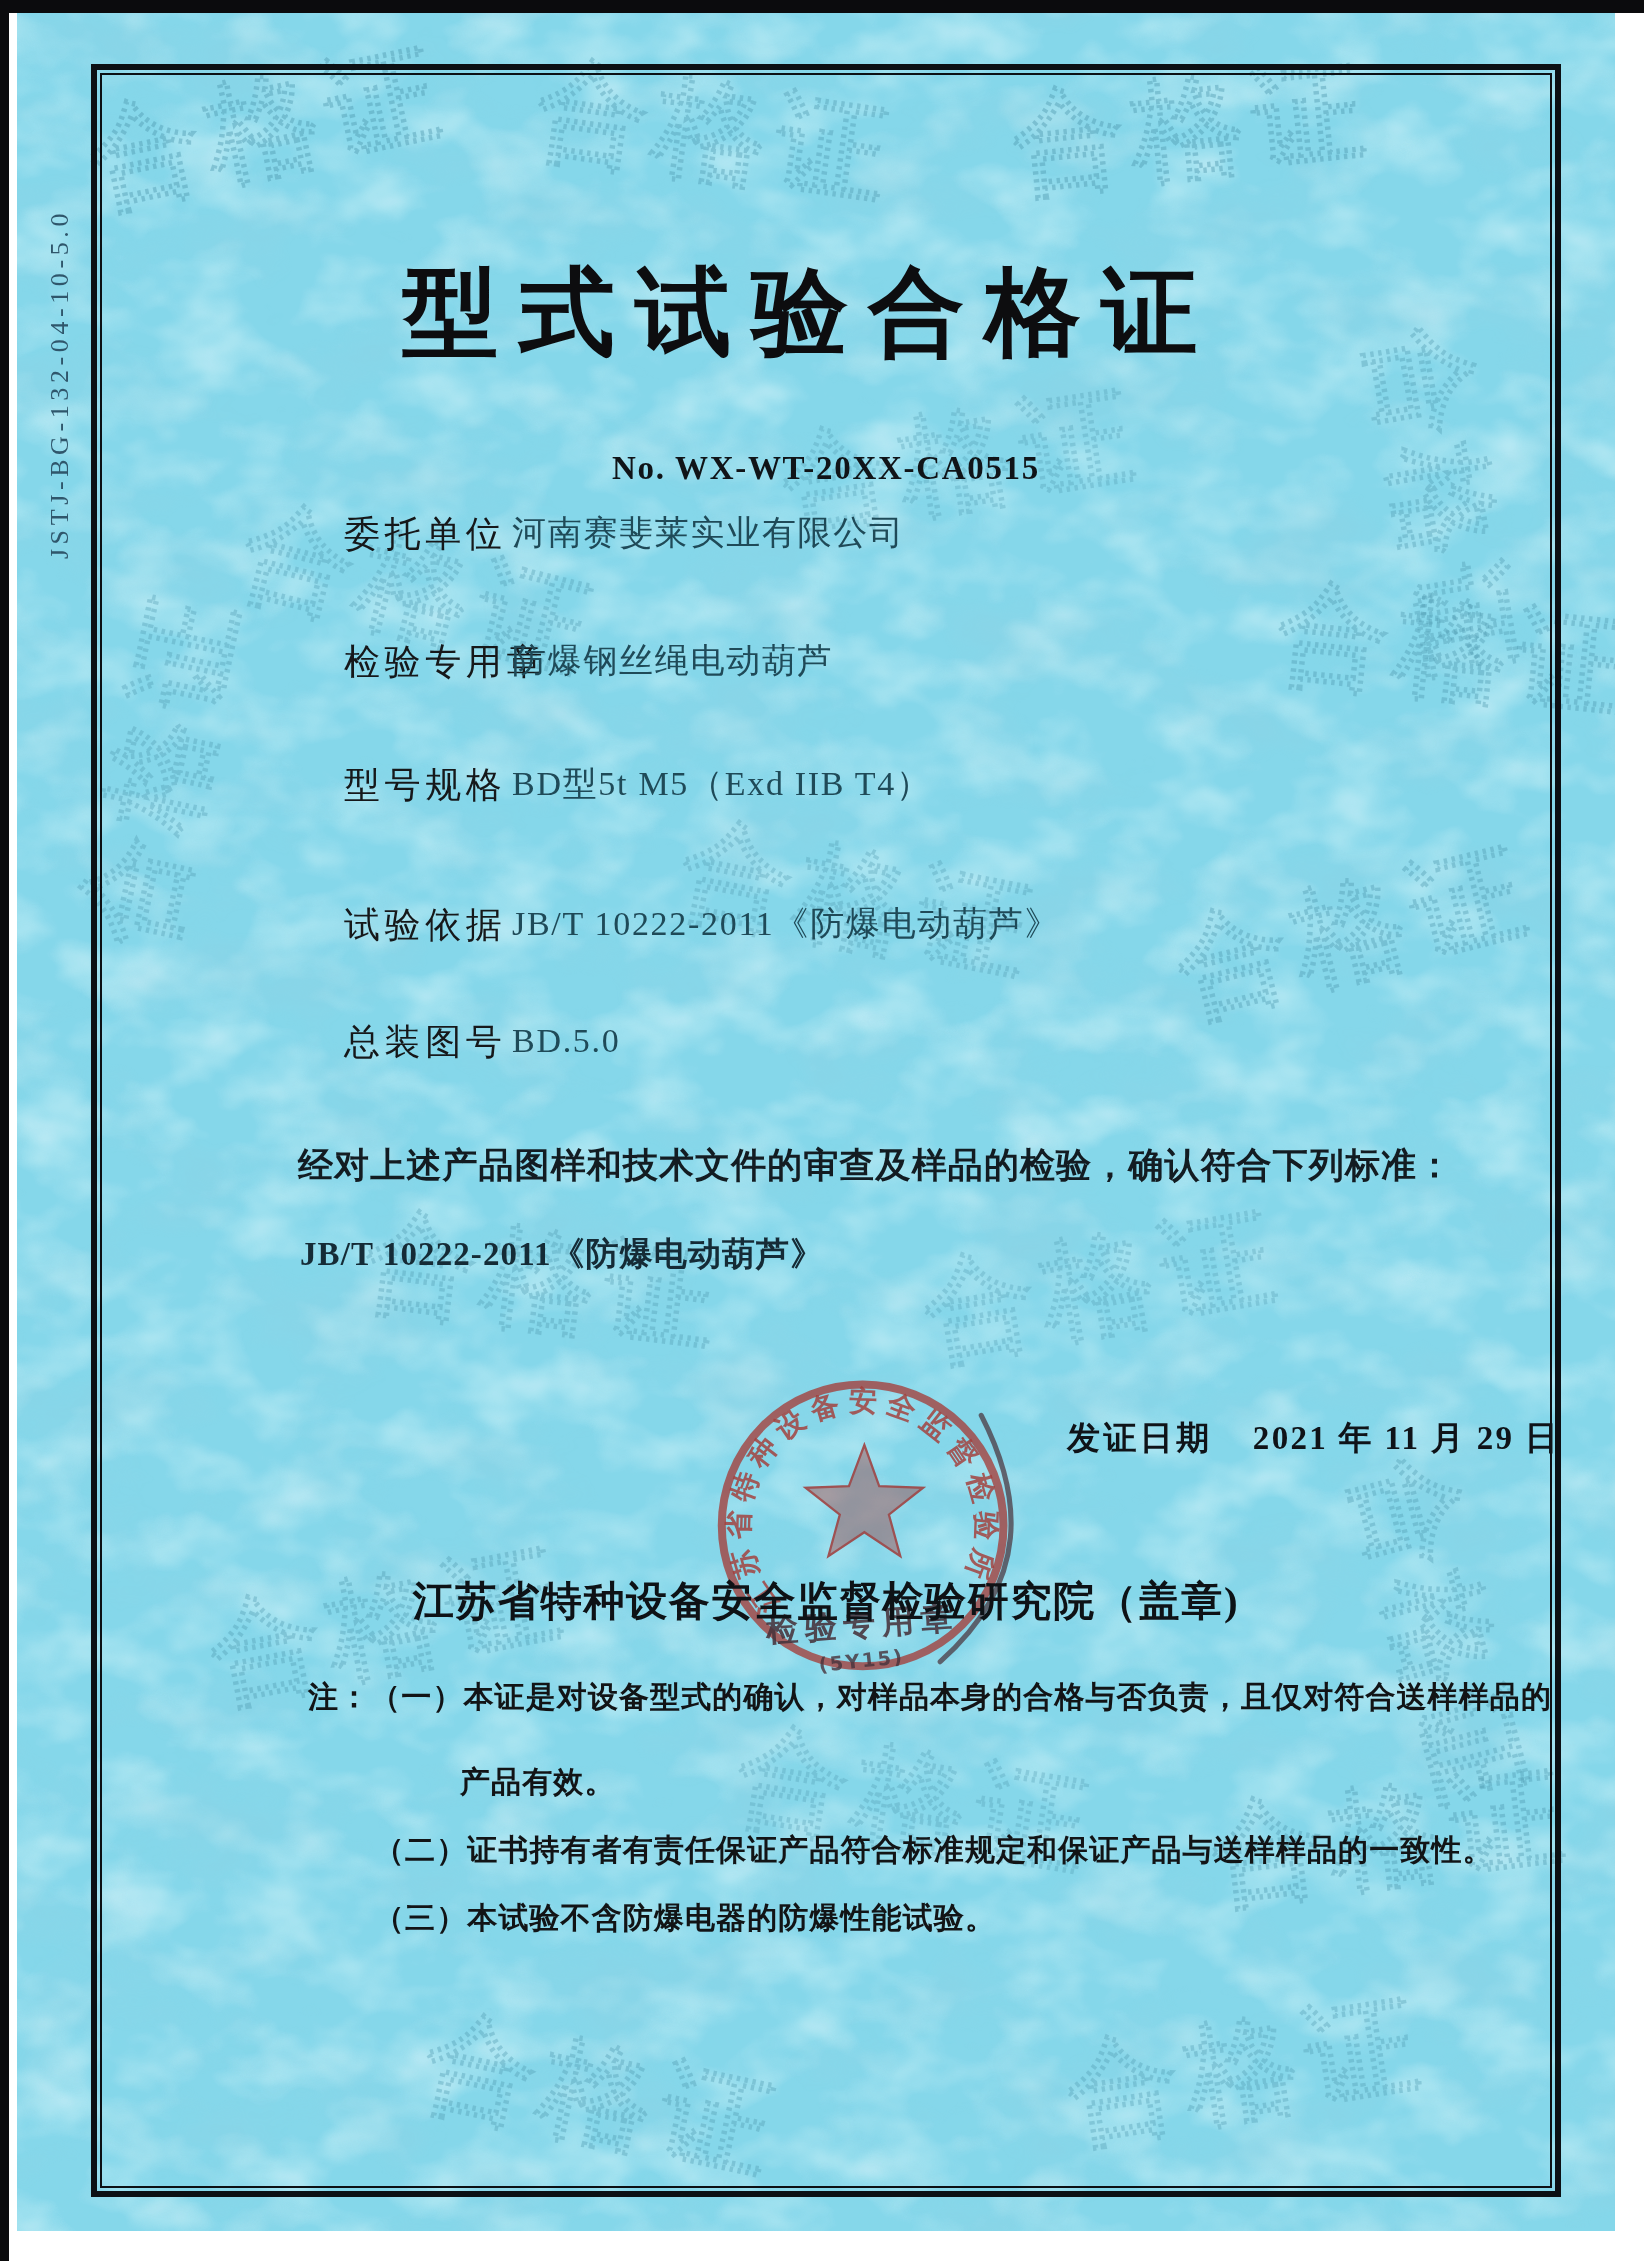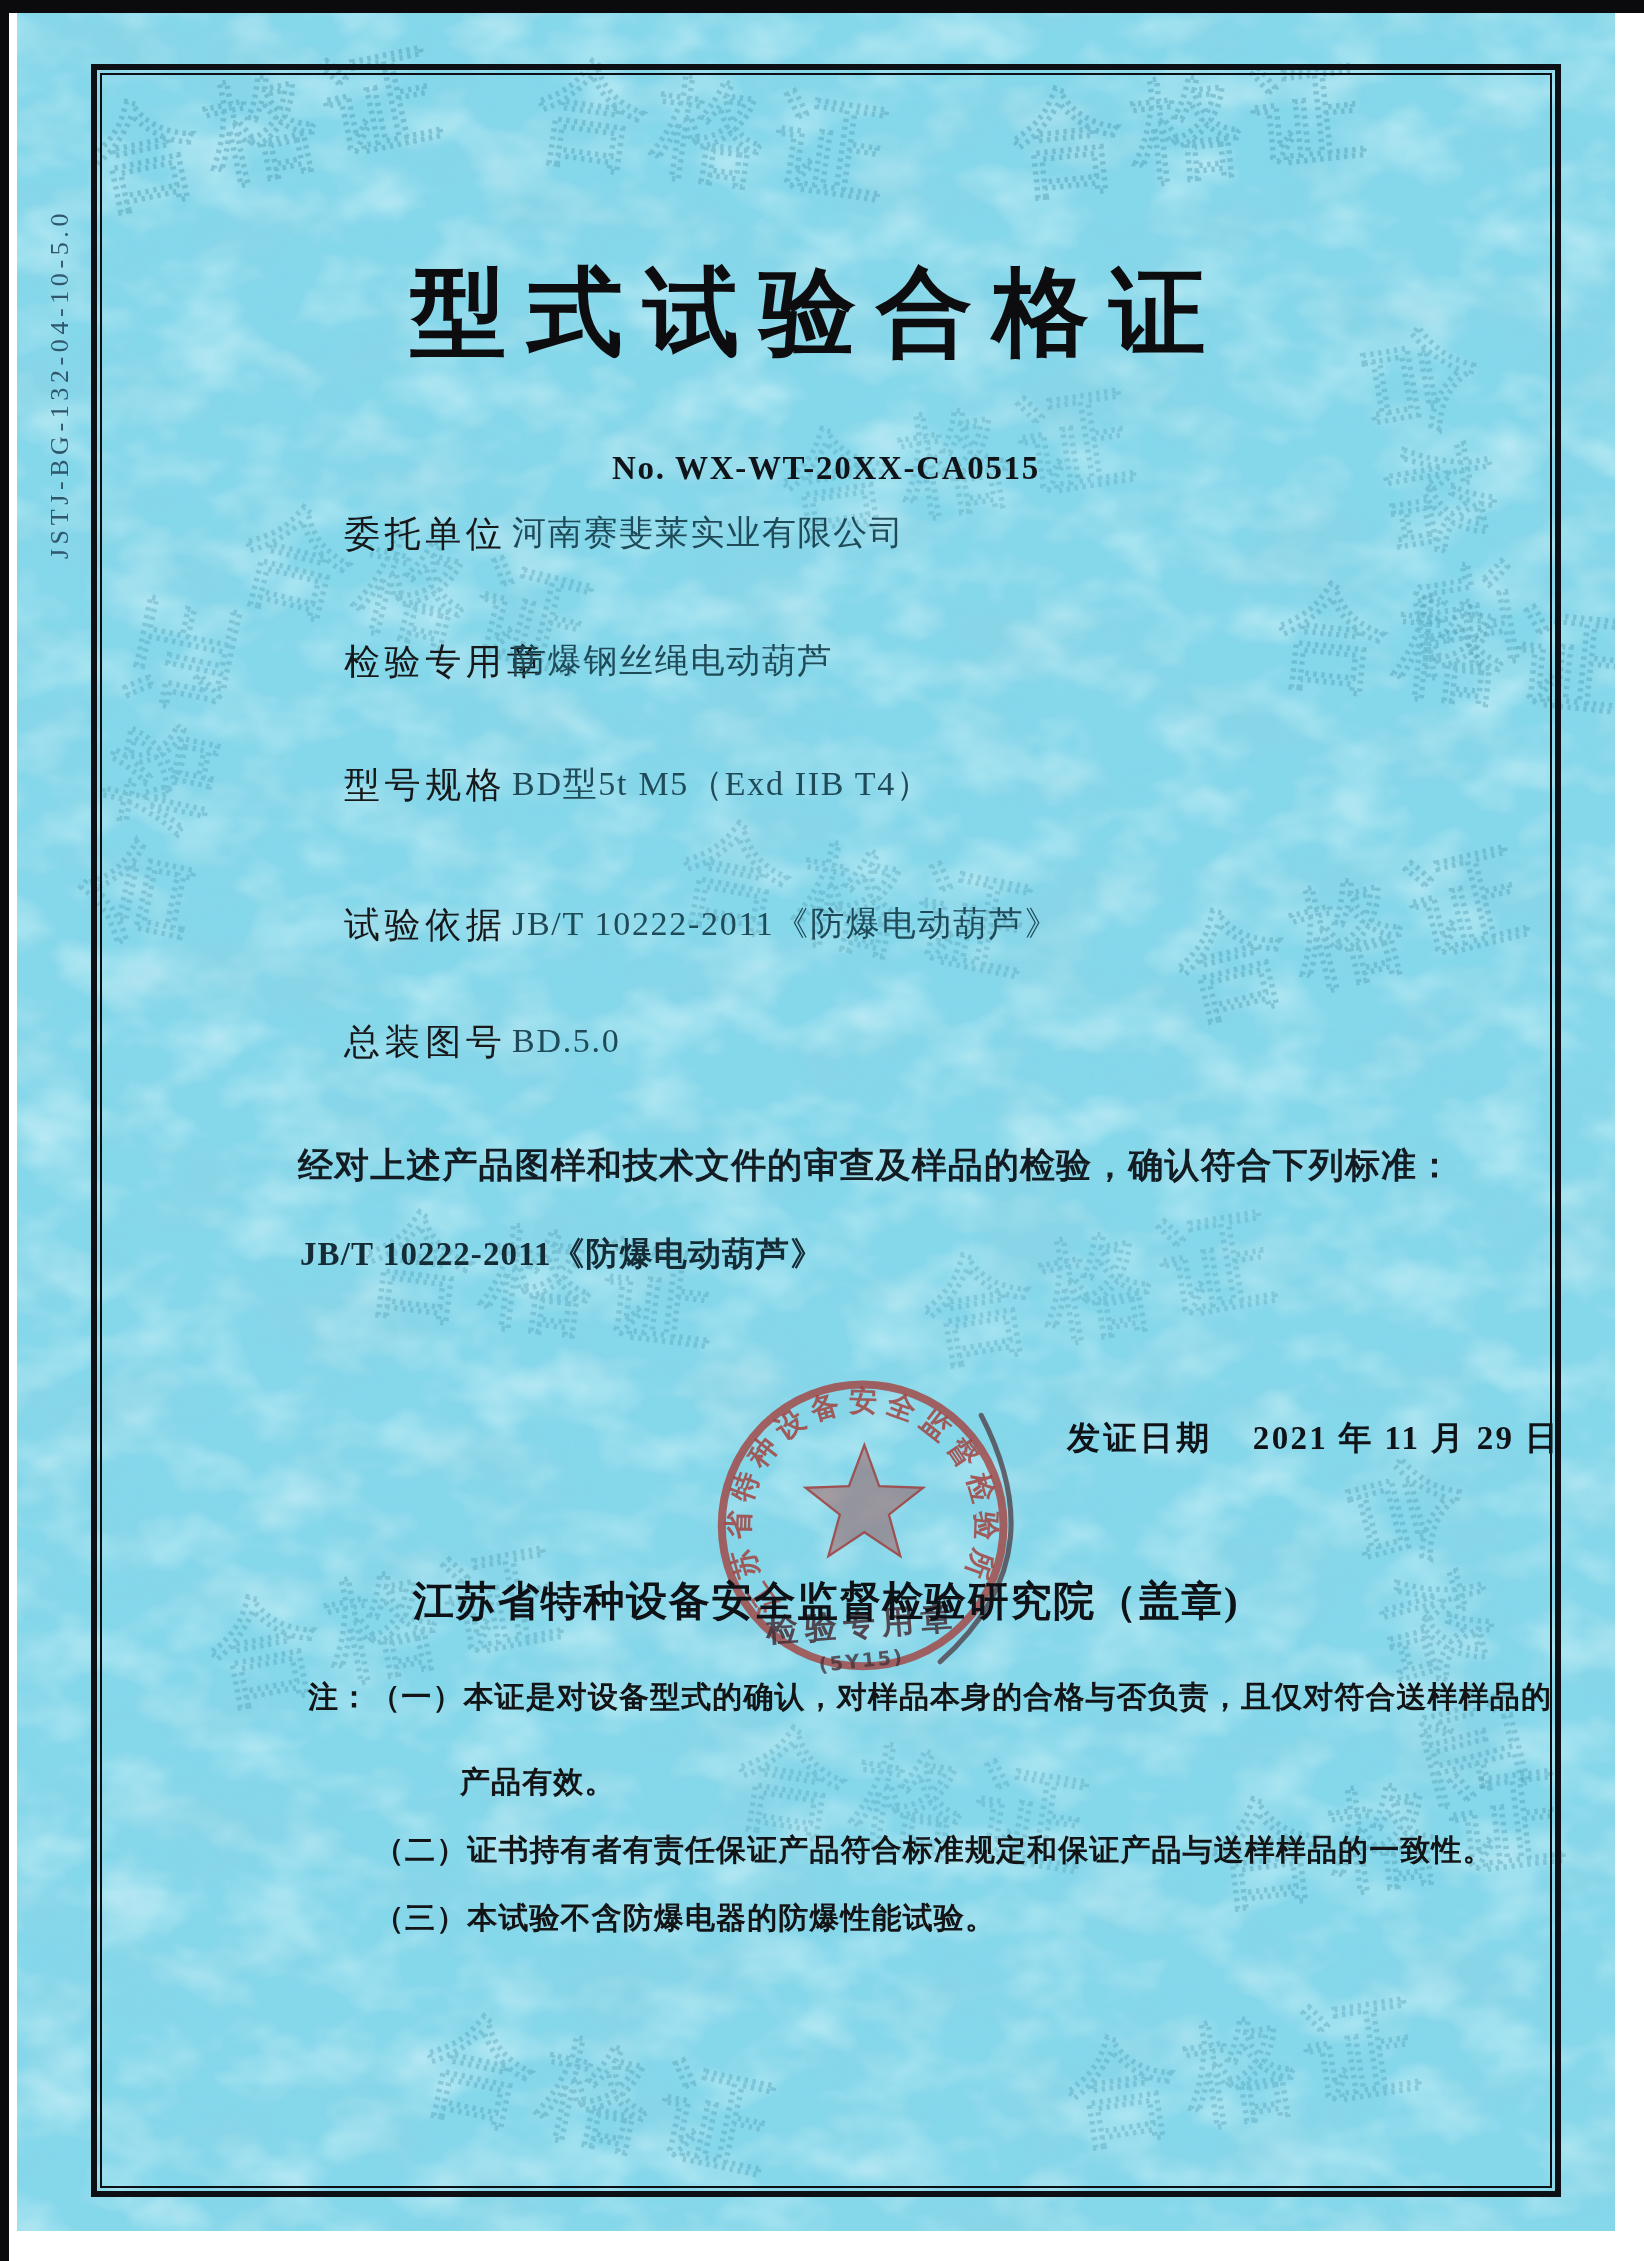--- a/index.html
+++ b/index.html
@@ -22,21 +22,21 @@
   .side-code{
     position:absolute;left:28.5px;top:127px;width:63px;height:514px;
     display:flex;align-items:center;justify-content:center;
   }
   .side-code span{
     writing-mode:vertical-rl;transform:rotate(180deg);
     font-size:26px;letter-spacing:4.6px;color:#2f566b;white-space:nowrap;
     font-family:"Liberation Serif","DejaVu Serif",serif;
   }
   .doc-title{
-    position:absolute;left:96px;top:264px;width:1444px;text-align:center;
+    position:absolute;left:88px;top:264px;width:1444px;text-align:center;
     font-family:"DejaVu Sans","Liberation Sans",sans-serif;
     font-weight:900;font-size:96px;letter-spacing:20.5px;color:#0d0d0f;line-height:1;
   }
   .cert-no{
     position:absolute;left:91px;top:452px;width:1470px;text-align:center;
     font-size:33px;letter-spacing:1.7px;color:#101418;font-weight:700;line-height:1;
   }
   .field-row{position:absolute;left:0;width:1644px;line-height:1;}
   .field-label{
     position:absolute;left:300px;font-size:36px;font-weight:400;color:#16181a;

